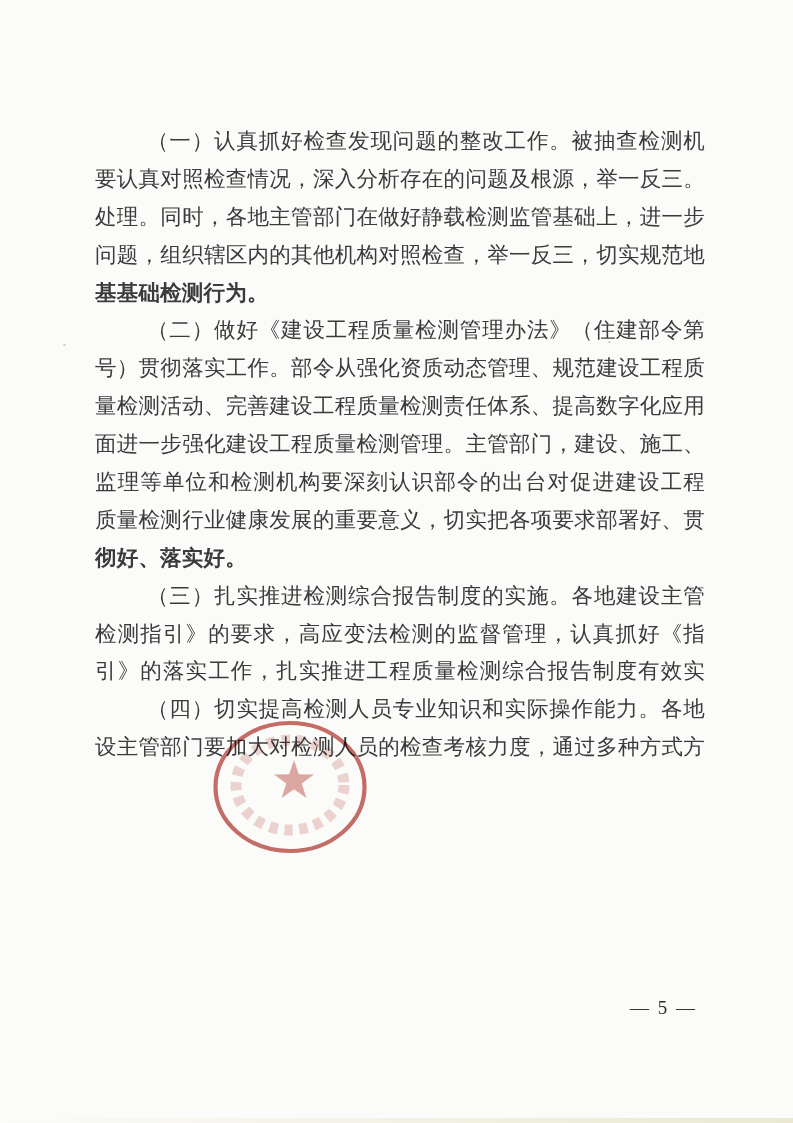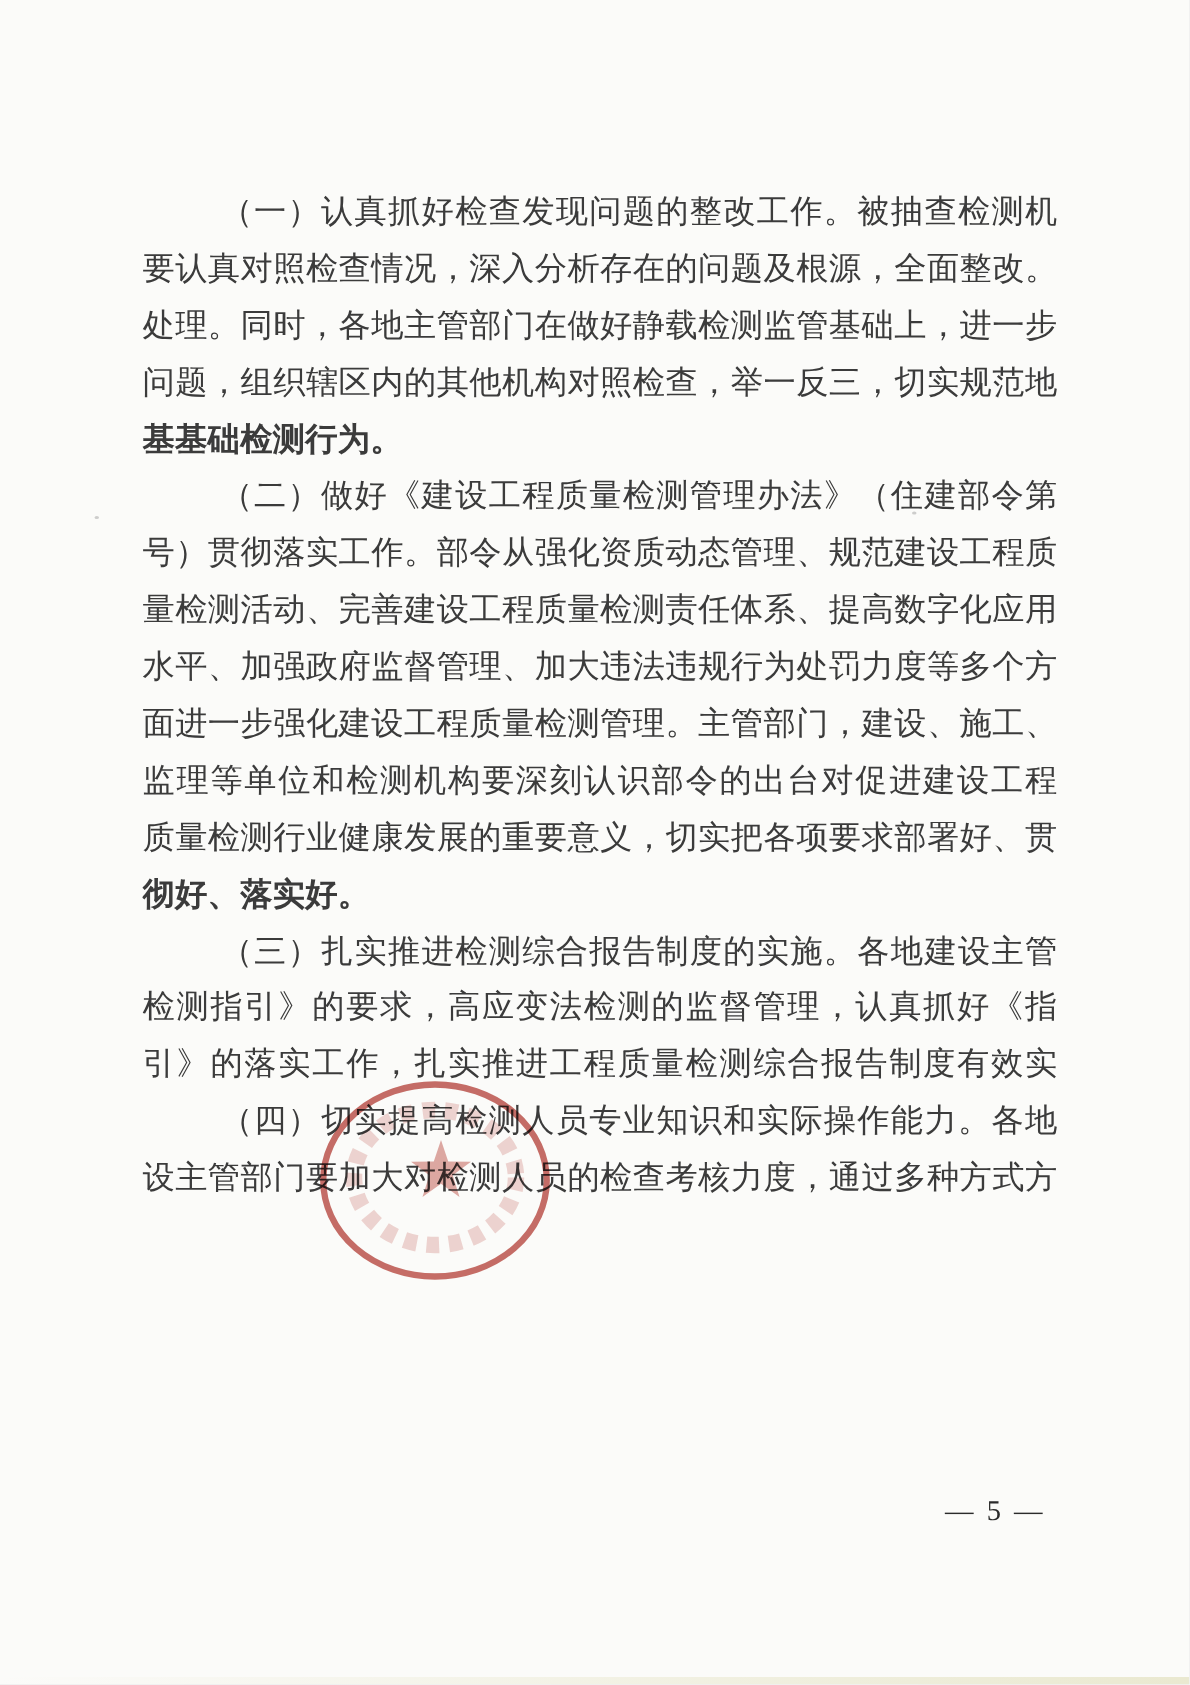--- a/index.html
+++ b/index.html
@@ -76,31 +76,30 @@
 </style>
 </head>
 <body>
 
 <div class="page">
 
   <main class="text-block">
 
     <section class="paragraph">
       <div class="line first">（一）认真抓好检查发现问题的整改工作。被抽查检测机构</div>
-      <div class="line">要认真对照检查情况，深入分析存在的问题及根源，全面整改。</div>
+      <div class="line">要认真对照检查情况，深入分析存在的问题及根源，举一反三。</div>
       <div class="line">处理。同时，各地主管部门在做好静载检测监管基础上，进一步</div>
       <div class="line">问题，组织辖区内的其他机构对照检查，举一反三，切实规范地</div>
       <div class="line end">基基础检测行为。</div>
     </section>
 
     <section class="paragraph">
       <div class="line first">（二）做好《建设工程质量检测管理办法》（住建部令第57</div>
       <div class="line">号）贯彻落实工作。部令从强化资质动态管理、规范建设工程质</div>
       <div class="line">量检测活动、完善建设工程质量检测责任体系、提高数字化应用</div>
-      <div class="line">水平、加强政府监督管理、加大违法违规行为处罚力度等多个方</div>
       <div class="line">面进一步强化建设工程质量检测管理。主管部门，建设、施工、</div>
       <div class="line">监理等单位和检测机构要深刻认识部令的出台对促进建设工程</div>
       <div class="line">质量检测行业健康发展的重要意义，切实把各项要求部署好、贯</div>
       <div class="line end">彻好、落实好。</div>
     </section>
 
     <section class="paragraph">
       <div class="line first">（三）扎实推进检测综合报告制度的实施。各地建设主管部</div>
       <div class="line">检测指引》的要求，高应变法检测的监督管理，认真抓好《指</div>
       <div class="line">引》的落实工作，扎实推进工程质量检测综合报告制度有效实施。</div>

